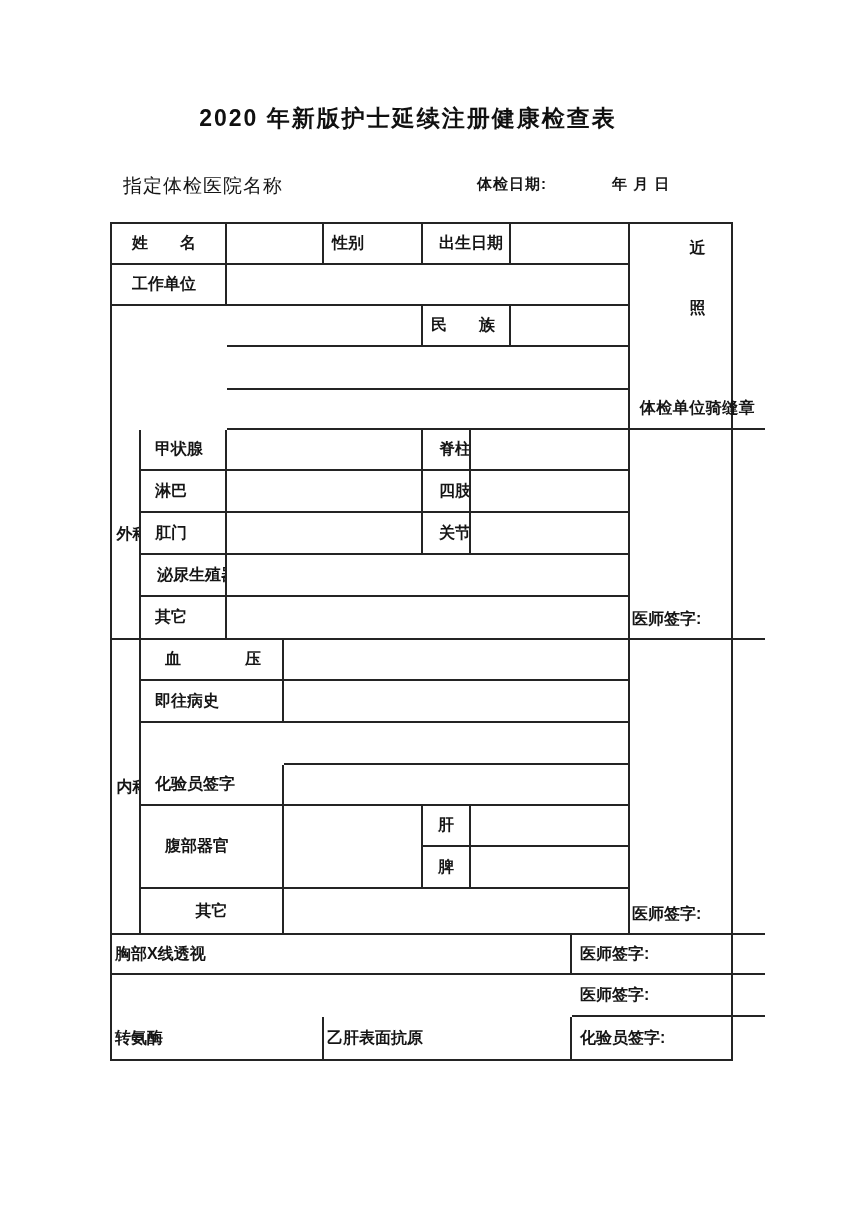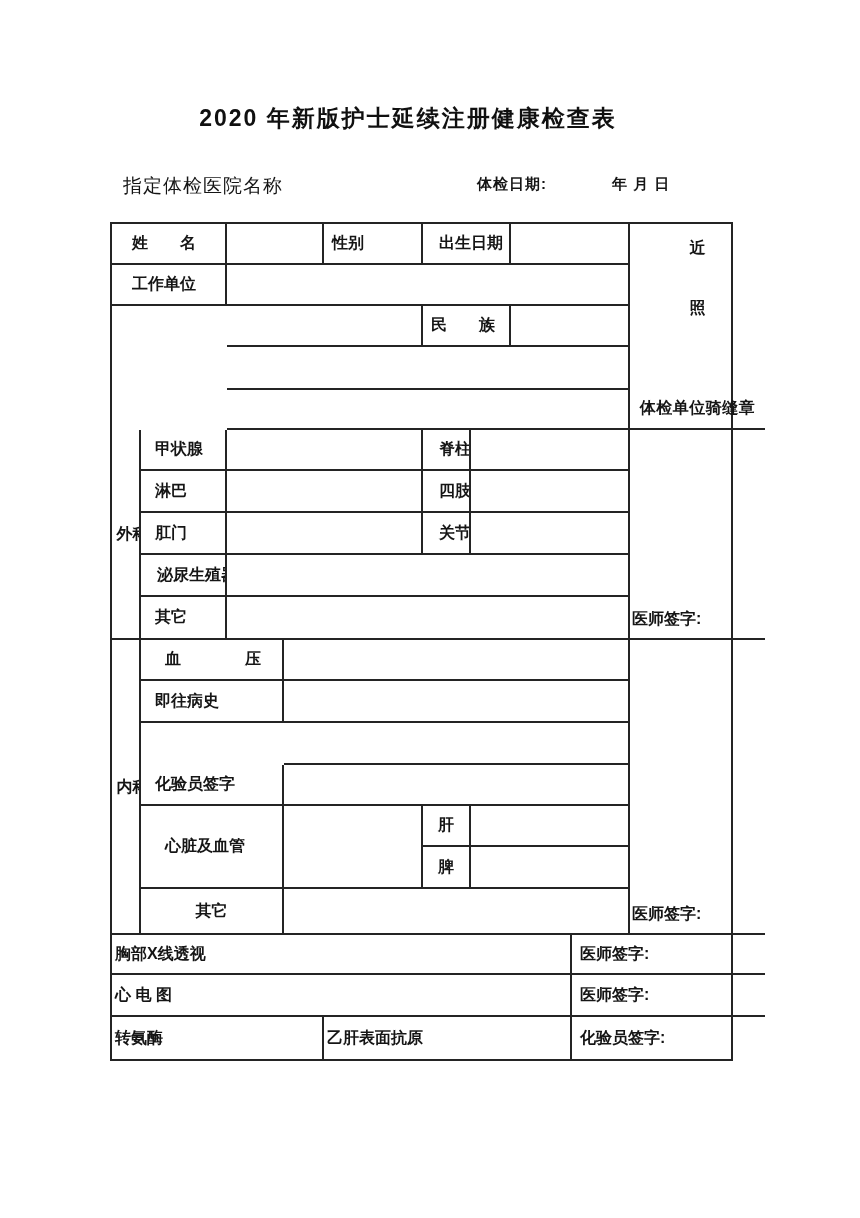--- a/index.html
+++ b/index.html
@@ -123,36 +123,35 @@
     <div class="cell" style="grid-area:11/4/12/10"></div>
 
     <div class="cell pl14" style="grid-area:12/2/13/4">即往病史</div>
     <div class="cell" style="grid-area:12/4/13/10"></div>
 
     <div class="cell" style="grid-area:13/4/14/10"></div>
 
     <div class="cell pl14" style="grid-area:14/2/15/4">化验员签字</div>
     <div class="cell" style="grid-area:14/4/15/10"></div>
 
-    <div class="cell pl24" style="grid-area:15/2/17/4">心脏及血管</div>
+    <div class="cell pl24" style="grid-area:15/2/17/4">腹部器官</div>
     <div class="cell" style="grid-area:15/4/17/6"></div>
     <div class="cell ctr" style="grid-area:15/6/16/7">肝</div>
     <div class="cell" style="grid-area:15/7/16/10"></div>
     <div class="cell ctr" style="grid-area:16/6/17/7">脾</div>
     <div class="cell" style="grid-area:16/7/17/10"></div>
 
     <div class="cell ctr" style="grid-area:17/2/18/4">其它</div>
     <div class="cell" style="grid-area:17/4/18/10"></div>
 
     <div class="cell no-br sign-bottom" style="grid-area:11/10/18/11">医师签字:</div>
 
     <div class="cell pl3" style="grid-area:18/1/19/9">胸部X线透视</div>
     <div class="cell no-br pl8" style="grid-area:18/9/19/11">医师签字:</div>
 
-    <div class="cell pl3" style="grid-area:19/1/20/9">心 电 图</div>
     <div class="cell no-br pl8" style="grid-area:19/9/20/11">医师签字:</div>
 
     <div class="cell no-bb pl3" style="grid-area:20/1/21/5">转氨酶</div>
     <div class="cell no-br no-bb pl8" style="grid-area:20/9/21/11">化验员签字:</div>
     <div class="cell no-bb pl3" style="grid-area:20/5/21/9">乙肝表面抗原</div>
 
   </div>
 </div>
 
 </body></html>

